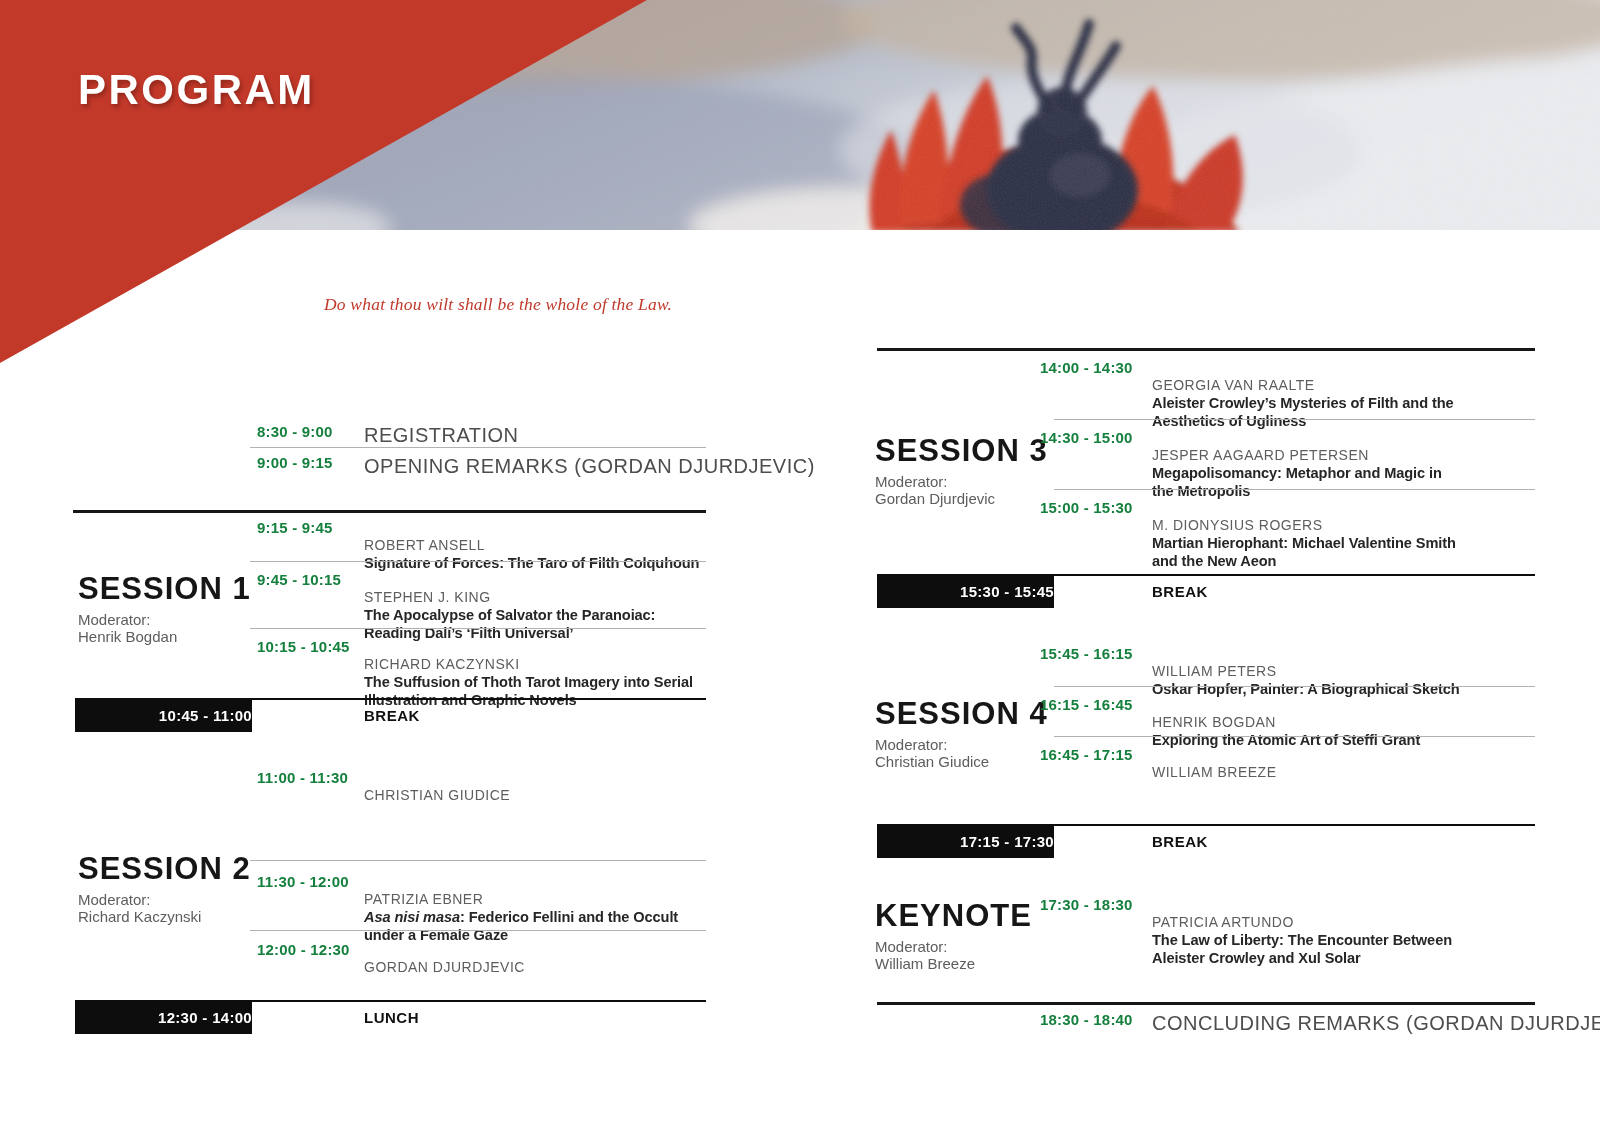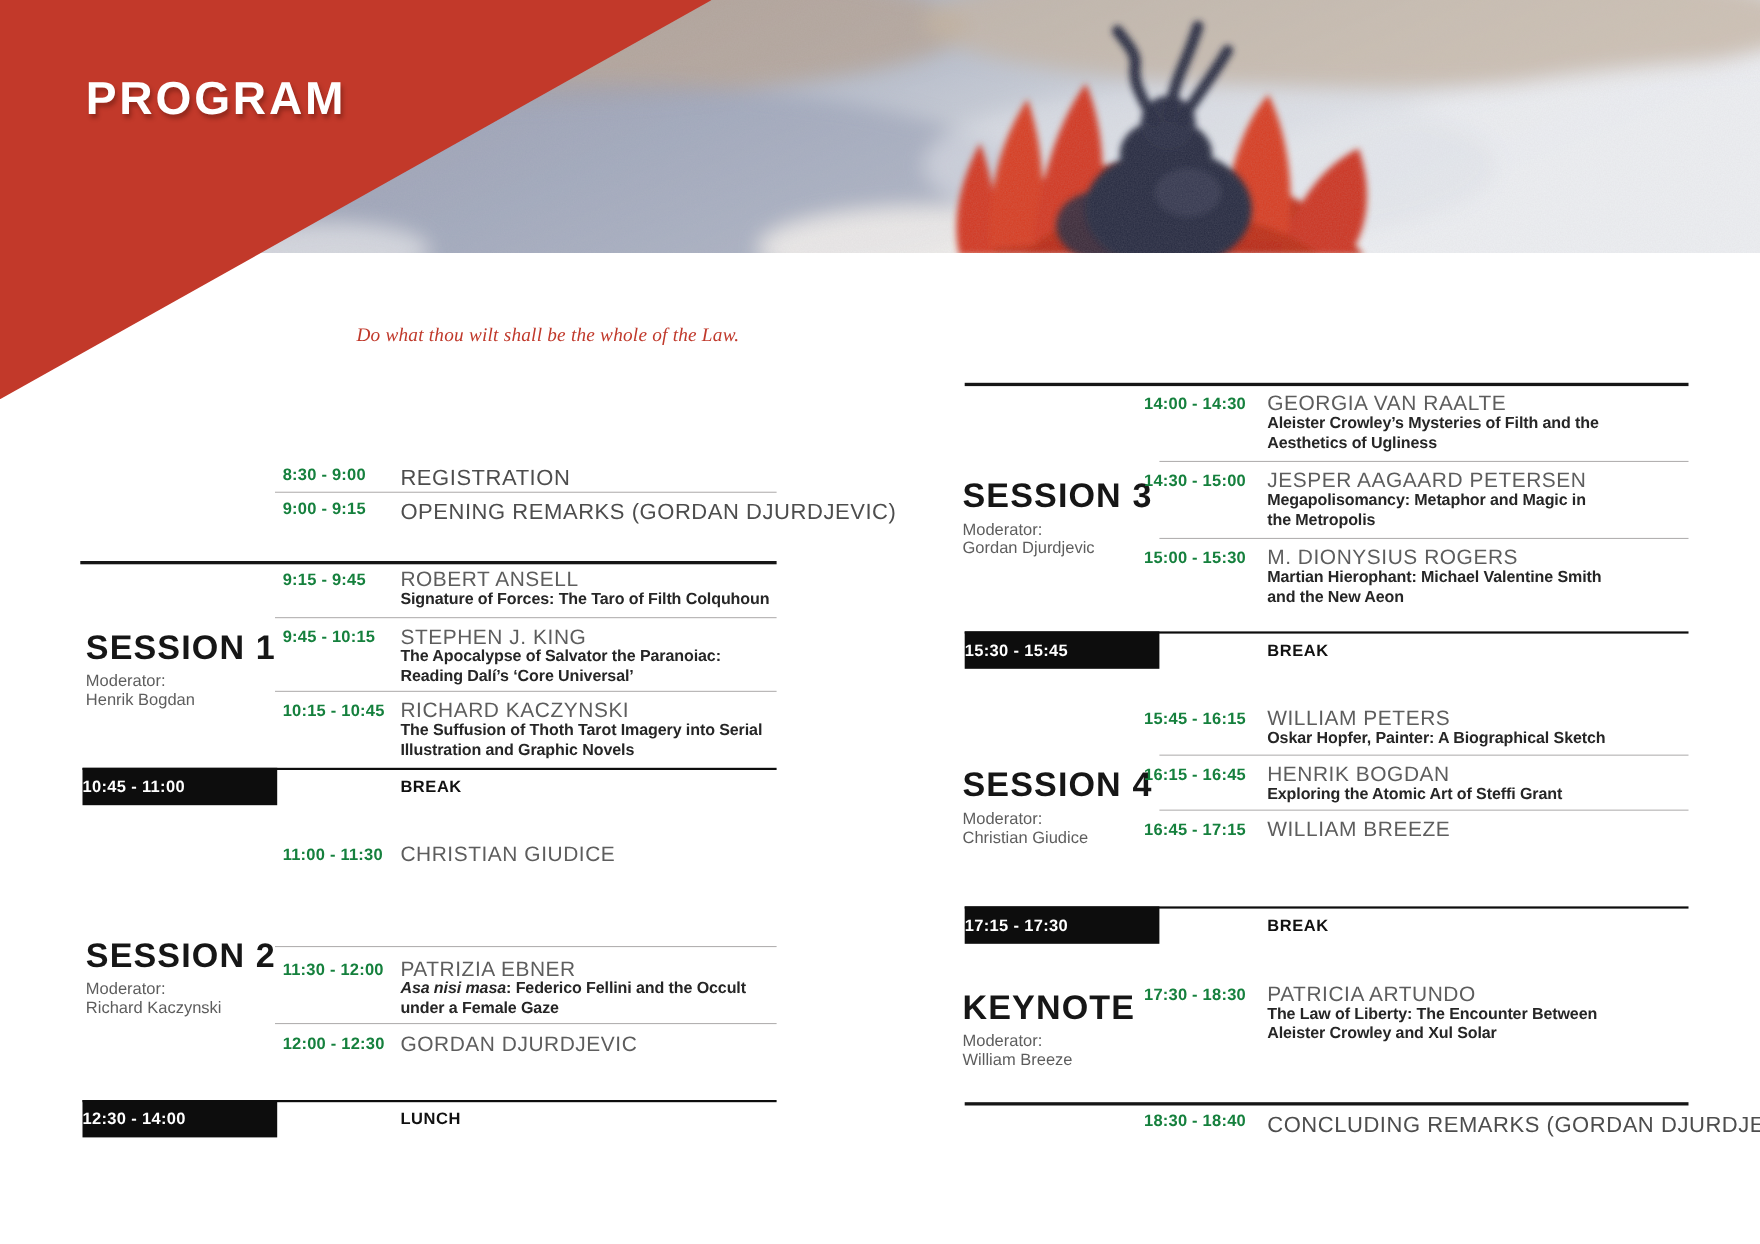--- a/index.html
+++ b/index.html
@@ -25,37 +25,38 @@
     font-family:Liberation Serif, serif;font-style:italic;
     font-size:17.5px;color:#c0392b;letter-spacing:.2px;
   }
   
   .time{
     position:absolute;font-size:15px;font-weight:bold;color:#15803d;
     letter-spacing:.2px;white-space:nowrap;
   }
   .content{position:absolute;}
   .speaker{
-    font-size:19px;color:#5d5d5d;letter-spacing:.5px;line-height:17px;
+    font-size:14px;color:#5d5d5d;letter-spacing:.5px;line-height:17px;
     white-space:nowrap;
+    margin-top:18px;
   }
   .ttl{
     font-size:14.6px;font-weight:bold;color:#262626;line-height:17.5px;
     letter-spacing:-.1px;white-space:pre-line;margin-top:1px;
   }
   .plain{
     position:absolute;font-size:20px;color:#4d4d4d;letter-spacing:.5px;
     white-space:nowrap;
   }
   .sep{position:absolute;height:1px;background:#b3b1b1;}
   .thick{position:absolute;height:3px;background:#161616;}
   .barline{position:absolute;height:2px;background:#0d0d0d;}
   .bar{
     position:absolute;height:34px;width:177px;background:#0d0d0d;
-    color:#ffffff;display:flex;align-items:center;justify-content:flex-start;
+    color:#ffffff;display:flex;align-items:center;justify-content:flex-end;
     font-size:15px;font-weight:bold;letter-spacing:.3px;
   }
   .break-label{
     position:absolute;font-size:15px;font-weight:bold;color:#111111;
     letter-spacing:.5px;white-space:nowrap;
   }
   .session-block{position:absolute;}
   .session-name{
     font-size:31px;font-weight:bold;color:#161616;letter-spacing:1px;
     line-height:33px;white-space:nowrap;
@@ -147,21 +148,21 @@
 <div class="content" style="left:364px;top:519px;width:380px">
   <div class="speaker">ROBERT ANSELL</div>
   <div class="ttl">Signature of Forces: The Taro of Filth Colquhoun</div>
 </div>
 <div class="sep" style="left:250px;top:561px;width:456px"></div>
 
 <div class="time" style="left:257px;top:571px">9:45 - 10:15</div>
 <div class="content" style="left:364px;top:571px;width:380px">
   <div class="speaker">STEPHEN J. KING</div>
   <div class="ttl">The Apocalypse of Salvator the Paranoiac:
-Reading Dalí’s ‘Core Universal’</div>
+Reading Dalí’s ‘Filth Universal’</div>
 </div>
 <div class="sep" style="left:250px;top:628px;width:456px"></div>
 
 <div class="time" style="left:257px;top:638px">10:15 - 10:45</div>
 <div class="content" style="left:364px;top:638px;width:380px">
   <div class="speaker">RICHARD KACZYNSKI</div>
   <div class="ttl">The Suffusion of Thoth Tarot Imagery into Serial
 Illustration and Graphic Novels</div>
 </div>
 

